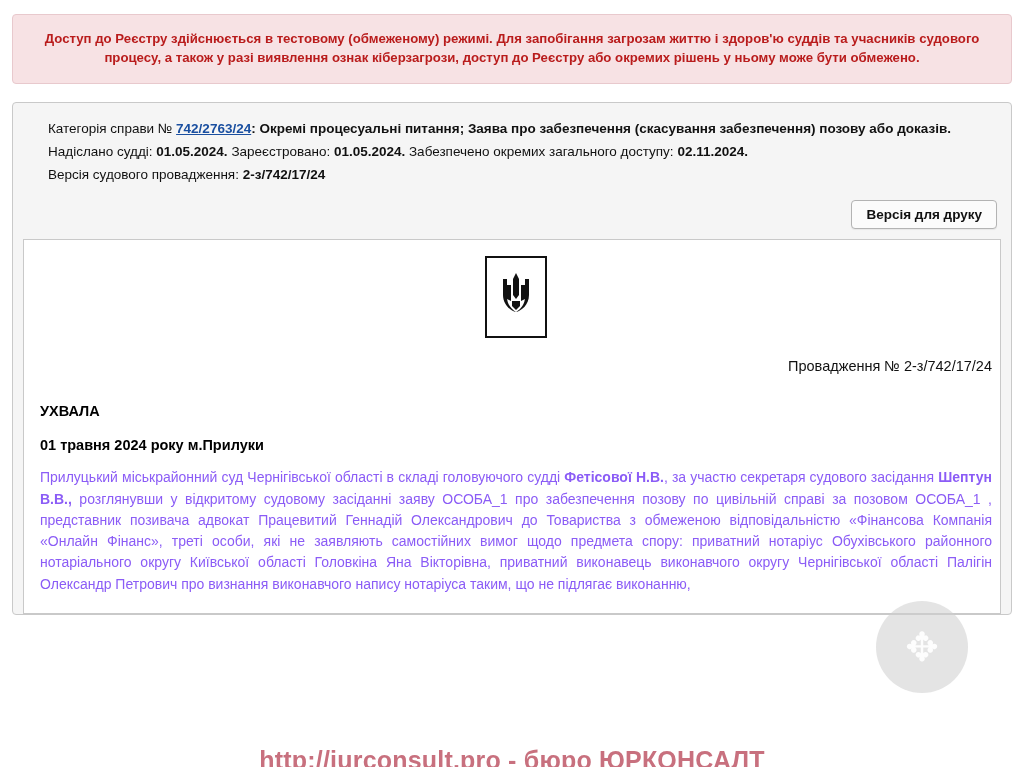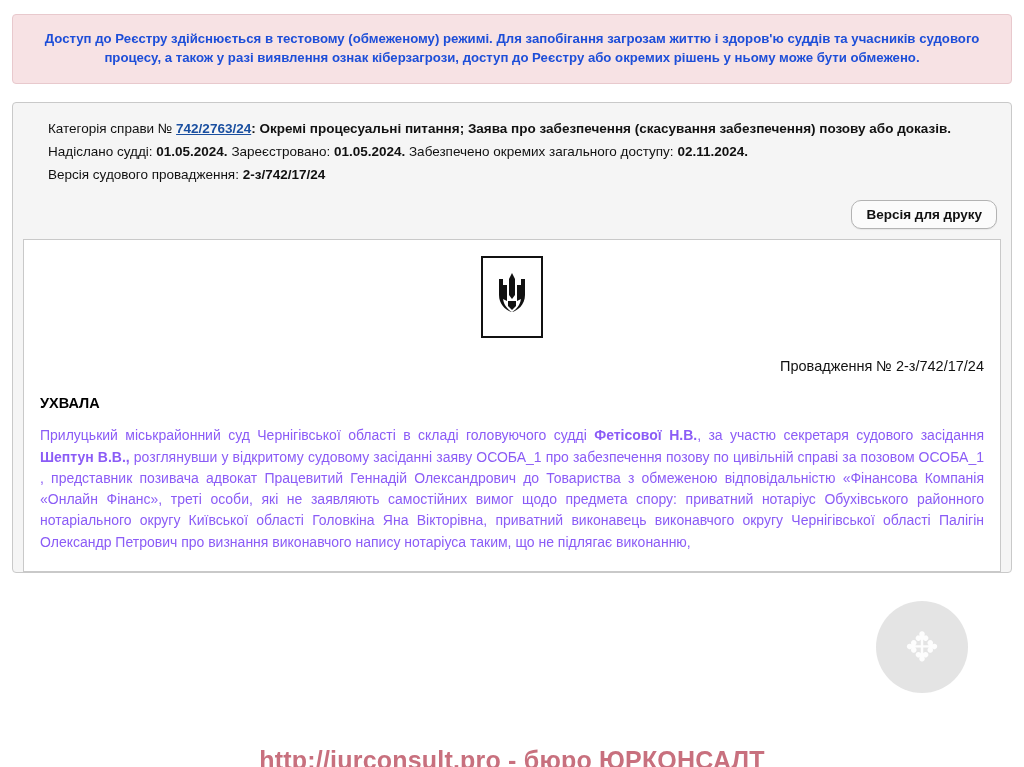--- a/index.html
+++ b/index.html
@@ -22,21 +22,21 @@
     box-sizing: border-box;
     padding: 0 12px;
   }
 
   
   .warning {
     margin: 14px 0 0 0;
     background: #f7e2e4;
     border: 1px solid #e8c9cd;
     border-radius: 4px;
-    color: #1d4ed8;
+    color: #b91c1c;
     font-weight: bold;
     font-size: 13.2px;
     line-height: 1.45;
     text-align: center;
     padding: 14px 18px 16px 18px;
     box-sizing: border-box;
   }
 
   
   .card {
@@ -63,36 +63,36 @@
   }
 
   .print-row {
     display: flex;
     justify-content: flex-end;
     padding: 2px 4px 10px 0;
   }
   .print-btn {
     background: #fbfbfb;
     border: 1px solid #b3b3b3;
-    border-radius: 10px;
+    border-radius: 4px;
     padding: 6px 14px;
     font-size: 13.5px;
     font-weight: bold;
     color: #111;
     cursor: pointer;
     box-shadow: 0 1px 1px rgba(0,0,0,0.06);
     margin-left: 20px;
   }
 
   
   .doc {
     background: #ffffff;
     border: 1px solid #c9c9c9;
     border-top: 1px solid #c9c9c9;
-    padding: 14px 16px 18px 16px;
+    padding: 14px 8px 18px 16px;
     box-sizing: border-box;
   }
 
   .emblem-wrap {
     display: flex;
     justify-content: center;
     padding: 2px 0 16px 0;
   }
   .emblem {
     width: 58px;
@@ -105,21 +105,21 @@
   }
   .emblem svg { display: block; }
 
   .right-line {
     text-align: right;
     font-size: 14.5px;
     line-height: 1.75;
     color: #111;
   }
 
-  .title-block { margin-top: 16px; }
+  .title-block { margin-top: 24px; }
   .title-block .t {
     font-weight: bold;
     font-size: 14.5px;
     margin: 0 0 18px 0;
   }
   .title-block .t:last-child { margin-bottom: 14px; }
 
   .body-text {
     text-align: justify;
     font-size: 14px;
@@ -203,20 +203,21 @@
               <path d="M13 30 L21 30 L21 35 L17 39 L13 35 Z"></path>
             </g>
           </svg>
         </div>
       </div>
 
       <div class="right-line">Провадження № 2-з/742/17/24</div>
 
       <div class="title-block">
         <p class="t">УХВАЛА</p>
+        <p class="t">01 травня 2024 року м.Прилуки</p>
       </div>
 
       <p class="body-text"><span>Прилуцький міськрайонний суд Чернігівської області в складі головуючого судді </span><b>Фетісової Н.В.</b><span>, за участю секретаря судового засідання </span><b>Шептун В.В.,</b><span> розглянувши у відкритому судовому засіданні заяву ОСОБА_1 про забезпечення позову по цивільній справі за позовом ОСОБА_1 , представник позивача адвокат Працевитий Геннадій Олександрович до Товариства з обмеженою відповідальністю «Фінансова Компанія «Онлайн Фінанс», треті особи, які не заявляють самостійних вимог щодо предмета спору: приватний нотаріус Обухівського районного нотаріального округу Київської області Головкіна Яна Вікторівна, приватний виконавець виконавчого округу Чернігівської області Палігін Олександр Петрович про визнання виконавчого напису нотаріуса таким, що не підлягає виконанню,</span></p>
 
     </div>
   </div>
 
   <div class="wm-circle">
     <span class="glyph">✥</span>
   </div>

